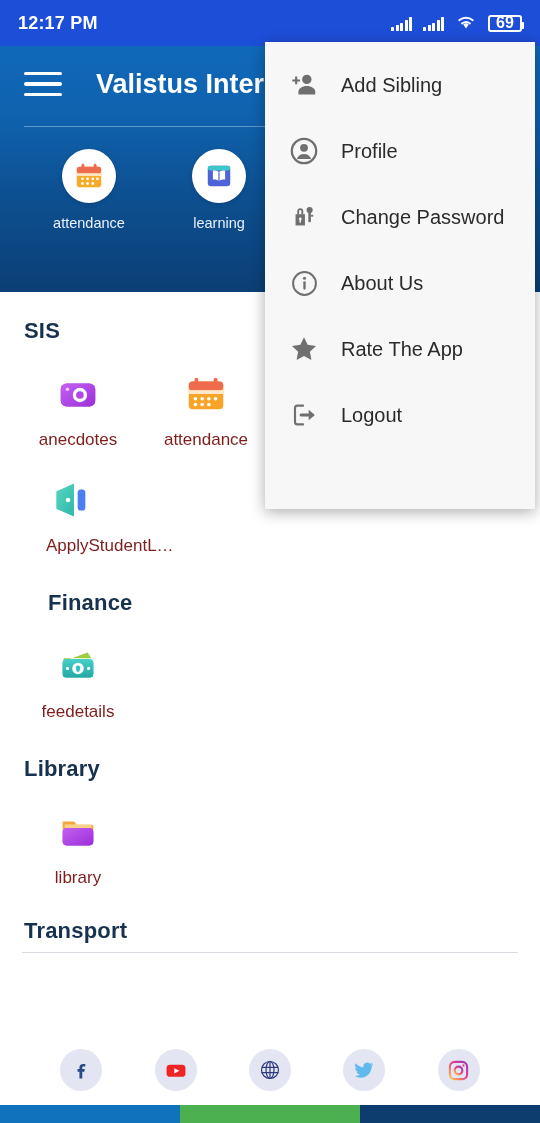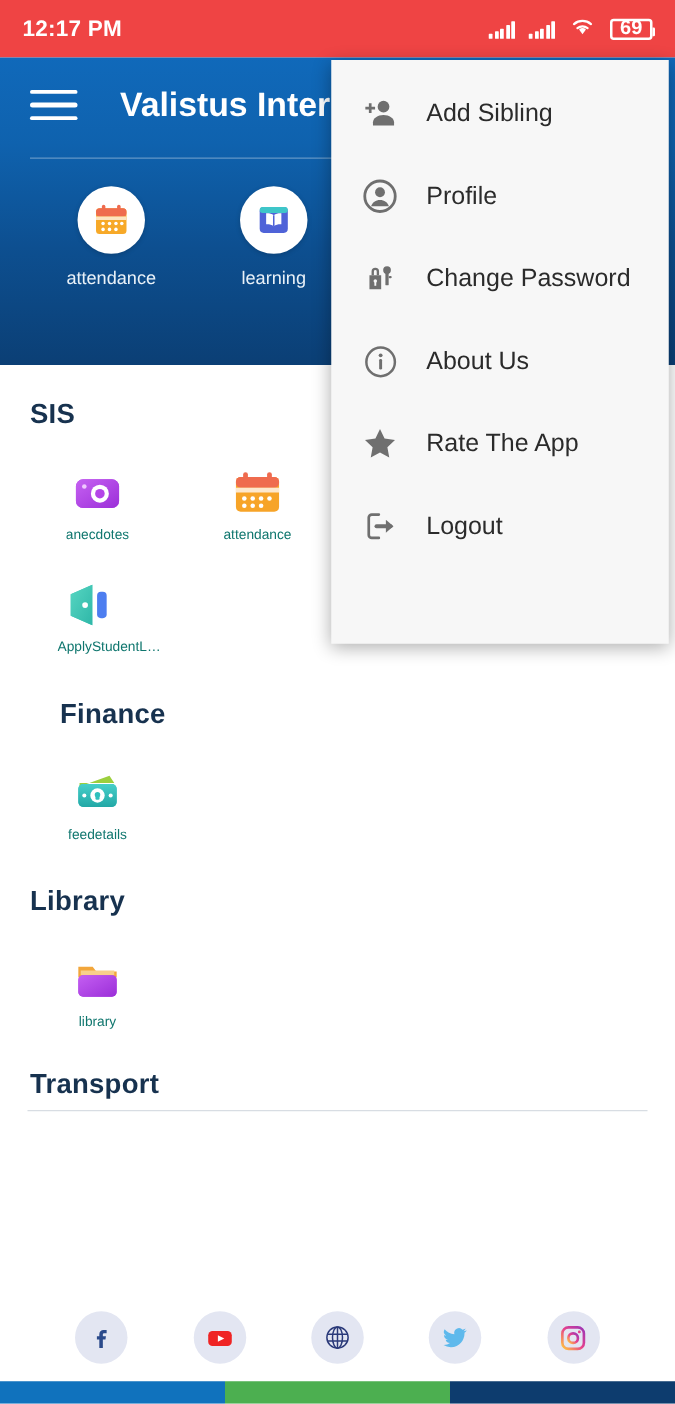--- a/index.html
+++ b/index.html
@@ -7,21 +7,21 @@
   body {
     font-family:"Liberation Sans", sans-serif;
     background:#ffffff;
     position:relative;
     overflow:hidden;
   }
 
   
   #status-bar{
     position:absolute; top:0; left:0; width:540px; height:46px;
-    background:#ef4444;
+    background:#1d4ed8;
     display:flex; align-items:center; justify-content:space-between;
     padding:0 18px;
   }
   #status-time{ color:#fff; font-size:18px; font-weight:bold; letter-spacing:.2px;}
   #status-icons{ display:flex; align-items:center; gap:11px;}
   .sig{ display:flex; align-items:flex-end; gap:1.5px; height:15px;}
   .sig i{ width:3px; background:#fff; display:block; border-radius:.5px;}
   .sig i:nth-child(1){height:4px}.sig i:nth-child(2){height:6px}
   .sig i:nth-child(3){height:8px}.sig i:nth-child(4){height:11px}
   .sig i:nth-child(5){height:14px}
@@ -66,21 +66,21 @@
   .section-title{
     font-size:22px; font-weight:bold; color:#17324f;
     padding:26px 0 0 24px; letter-spacing:.2px;
   }
   .grid{ display:flex; flex-wrap:wrap; padding-left:14px; }
   .tile{
     width:128px; display:flex; flex-direction:column; align-items:center;
     margin-top:26px; cursor:pointer;
   }
   .tile .ico{ width:48px;height:48px;display:flex;align-items:center;justify-content:center;}
-  .tile .cap{ font-size:11px; color:#0f766e; margin-top:4px; max-width:124px;
+  .tile .cap{ font-size:17px; color:#7f1d1d; margin-top:12px; max-width:124px;
               text-align:center; white-space:nowrap; overflow:hidden;}
 
   #transport-wrap{ position:relative; margin-top:30px; }
   #transport-wrap .section-title{ padding-top:0; }
   #transport-rule{
     position:absolute; left:22px; right:22px; bottom:-9px;
     height:1px; background:#d8dde3;
   }
 
   
@@ -93,21 +93,21 @@
     width:42px;height:42px;border-radius:50%;background:#e3e6f2;
     display:flex;align-items:center;justify-content:center;cursor:pointer;
   }
   #nav-bar{
     position:absolute; left:0; bottom:0; width:540px; height:18px; display:flex;
   }
   #nav-bar .seg{ height:100%; }
 
   
   #dropdown{
-    position:absolute; top:48px; left:265px; width:270px; height:467px;
+    position:absolute; top:42px; left:265px; width:270px; height:467px;
     background:#f7f7f7;
     box-shadow:0 3px 14px rgba(0,0,0,.33);
     z-index:40; padding:10px 0;
   }
   .menu-item{
     display:flex; align-items:center; height:66px;
     padding-left:16px; cursor:pointer;
   }
   .menu-item .mi-ico{
     width:46px; display:flex; align-items:center; justify-content:center;

